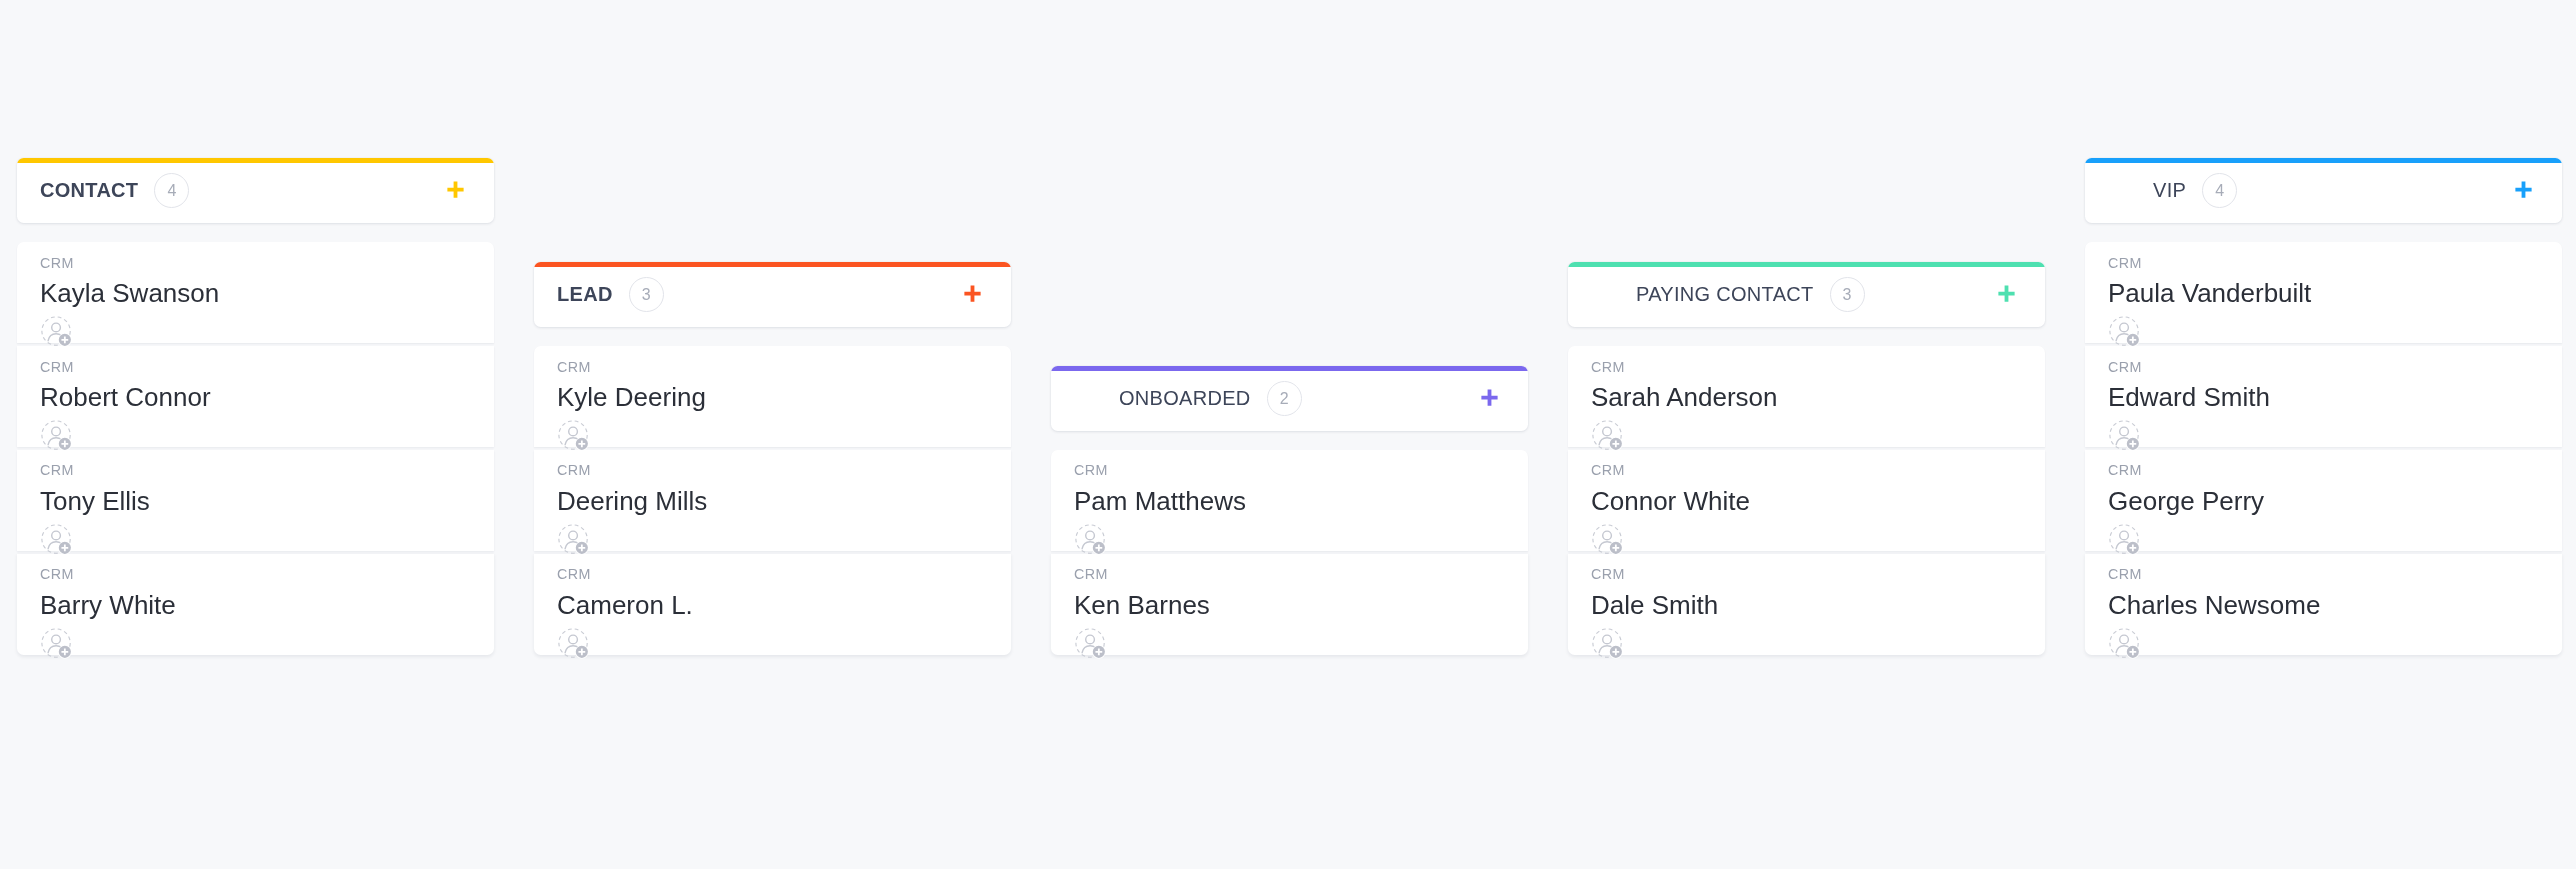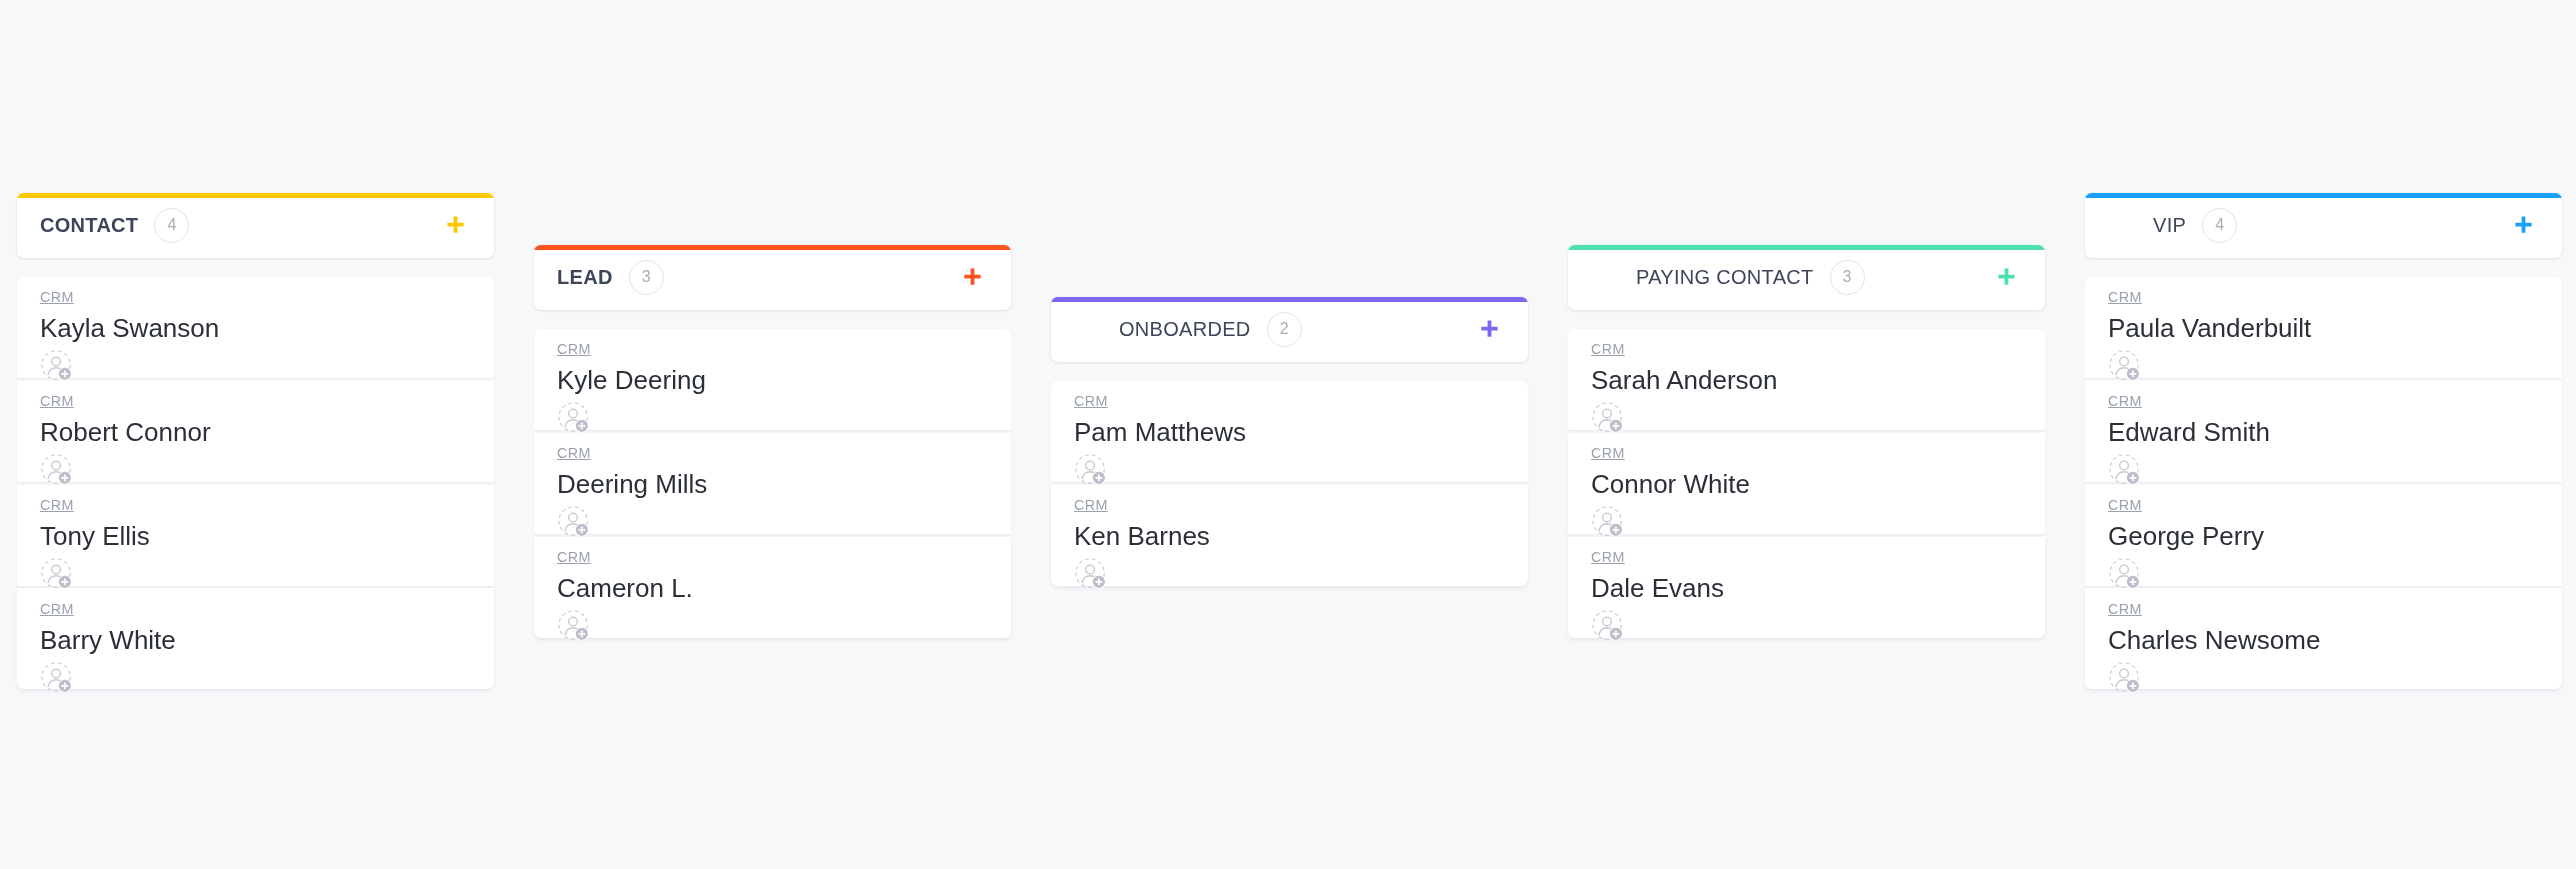--- a/index.html
+++ b/index.html
@@ -8,25 +8,25 @@
   html, body {
     width: 2576px;
     height: 869px;
     background: #f7f8fa;
     font-family: "Liberation Sans", "DejaVu Sans", sans-serif;
     overflow: hidden;
   }
 
   #board {
     display: flex;
-    align-items: center;
+    align-items: flex-end;
     padding: 13.3px 17px 0 17px;
     gap: 40px;
     width: 2576px;
-    height: 869px;
+    height: 655px;
     border-radius: 13px;
   }
 
   .column {
     flex: 0 0 477px;
     width: 477px;
     display: flex;
     flex-direction: column;
   }
 
@@ -110,21 +110,20 @@
     border-bottom-right-radius: 6.7px;
     box-shadow: 0 1.9px 3.8px rgba(25, 40, 70, 0.08);
   }
 
   .card-tag {
     font-size: 14.3px;
     color: #9aa0ad;
     letter-spacing: 0.4px;
     line-height: 1;
     margin-bottom: 9.5px;
-    text-decoration: underline;
   }
 
   .card-name {
     font-size: 26px;
     color: #2b2f38;
     font-weight: 400;
     line-height: 1.15;
     white-space: nowrap;
     margin-bottom: 5.7px;
   }
@@ -344,21 +343,21 @@
               <circle cx="17" cy="13.2" r="4.6" fill="none" stroke="#c5c8d1" stroke-width="1.5"></circle>
               <path d="M8.6 27.2c0.9-4.6 4.3-7.4 8.4-7.4s7.5 2.8 8.4 7.4" fill="none" stroke="#c5c8d1" stroke-width="1.5" stroke-linecap="round"></path>
               <circle cx="26.3" cy="26.3" r="7.3" fill="#ffffff"></circle>
               <circle cx="26.3" cy="26.3" r="6.4" fill="#bcbfc9"></circle>
               <path d="M25.35 22.7h1.9v2.65h2.65v1.9h-2.65v2.65h-1.9v-2.65H22.7v-1.9h2.65z" fill="#ffffff"></path>
             </svg>
           </div>
         </div>
         <div class="card">
           <div class="card-tag">CRM</div>
-          <div class="card-name">Dale Evans</div>
+          <div class="card-name">Dale Smith</div>
           <div class="avatar-add">
             <svg width="34" height="34" viewBox="0 0 36 36" aria-hidden="true">
               <circle cx="17" cy="17" r="15" fill="none" stroke="#c9ccd4" stroke-width="1.2" stroke-dasharray="4 3.2"></circle>
               <circle cx="17" cy="13.2" r="4.6" fill="none" stroke="#c5c8d1" stroke-width="1.5"></circle>
               <path d="M8.6 27.2c0.9-4.6 4.3-7.4 8.4-7.4s7.5 2.8 8.4 7.4" fill="none" stroke="#c5c8d1" stroke-width="1.5" stroke-linecap="round"></path>
               <circle cx="26.3" cy="26.3" r="7.3" fill="#ffffff"></circle>
               <circle cx="26.3" cy="26.3" r="6.4" fill="#bcbfc9"></circle>
               <path d="M25.35 22.7h1.9v2.65h2.65v1.9h-2.65v2.65h-1.9v-2.65H22.7v-1.9h2.65z" fill="#ffffff"></path>
             </svg>
           </div>

